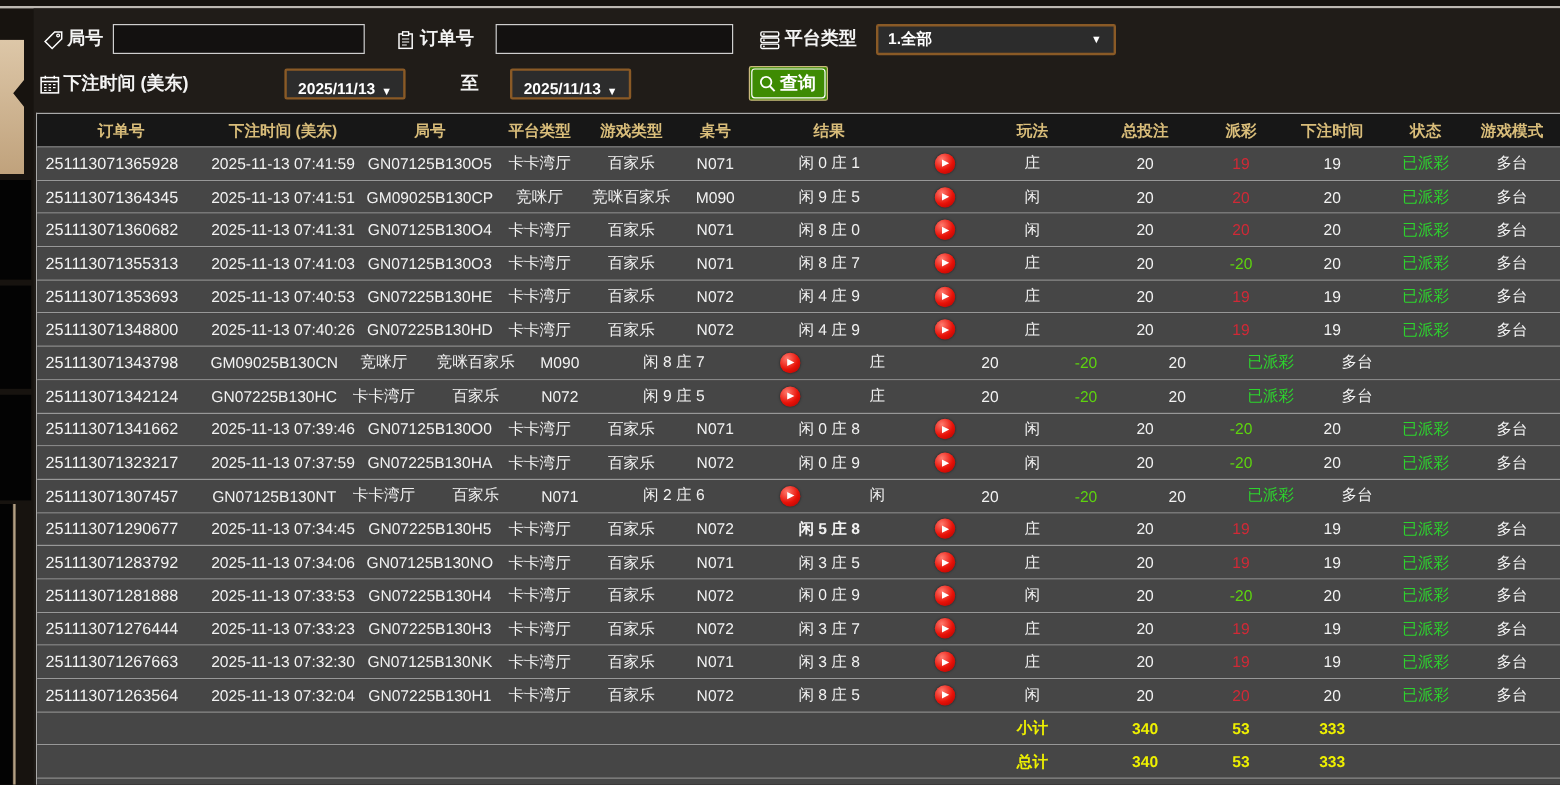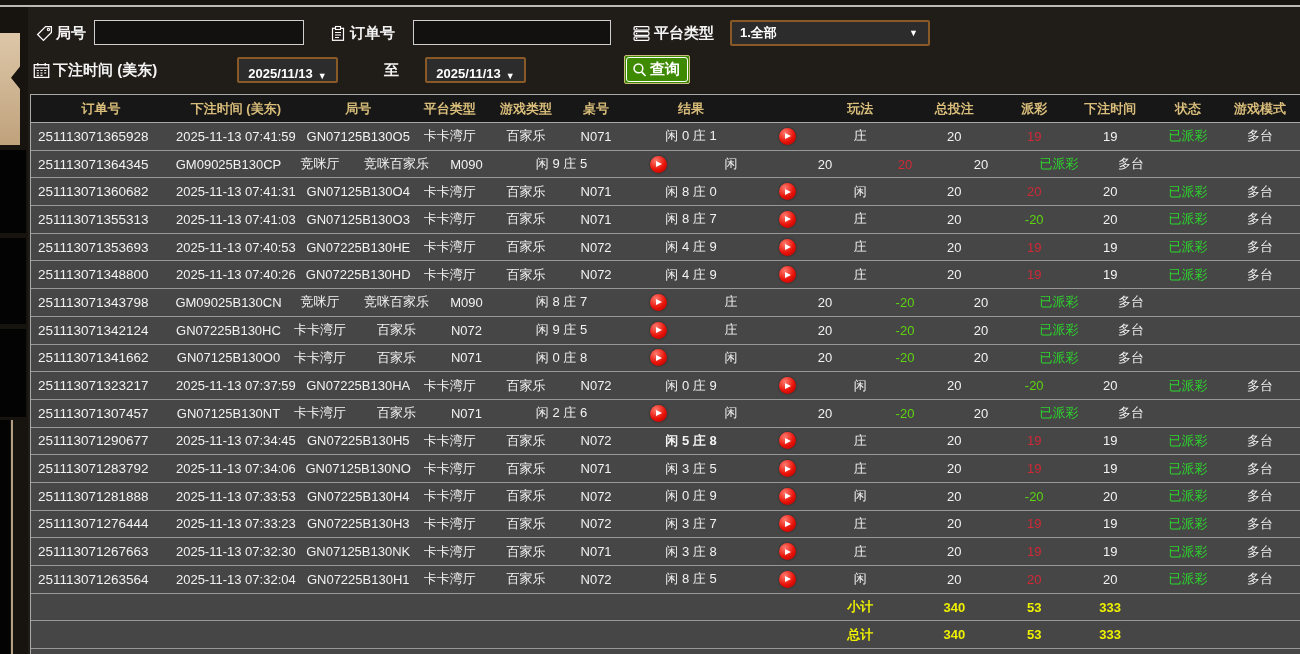--- a/index.html
+++ b/index.html
@@ -187,20 +187,21 @@
         </div>
         <div class="cell" style="width: 88px;">庄</div>
         <div class="cell" style="width: 100px;">20</div>
         <div class="cell pos" style="width: 60px;">19</div>
         <div class="cell" style="width: 92px;">19</div>
         <div class="cell ok" style="width: 64px;">已派彩</div>
         <div class="cell" style="width: 80px;">多台</div>
       </div>
       <div class="row">
         <div class="cell al" style="width: 140px;">251113071364345</div>
+        <div class="cell" style="width: 130px;">2025-11-13 07:41:51</div>
         <div class="cell" style="width: 115px;">GM09025B130CP</div>
         <div class="cell" style="width: 68px;">竞咪厅</div>
         <div class="cell" style="width: 85px;">竞咪百家乐</div>
         <div class="cell" style="width: 55px;">M090</div>
         <div class="cell" style="width: 135px;">闲 9 庄 5</div>
         <div class="cell" style="width: 58px;">
           <span class="play">
             <span class="tri"></span>
           </span>
         </div>
@@ -324,20 +325,21 @@
         </div>
         <div class="cell" style="width: 88px;">庄</div>
         <div class="cell" style="width: 100px;">20</div>
         <div class="cell neg" style="width: 60px;">-20</div>
         <div class="cell" style="width: 92px;">20</div>
         <div class="cell ok" style="width: 64px;">已派彩</div>
         <div class="cell" style="width: 80px;">多台</div>
       </div>
       <div class="row">
         <div class="cell al" style="width: 140px;">251113071341662</div>
+        <div class="cell" style="width: 130px;">2025-11-13 07:39:46</div>
         <div class="cell" style="width: 115px;">GN07125B130O0</div>
         <div class="cell" style="width: 68px;">卡卡湾厅</div>
         <div class="cell" style="width: 85px;">百家乐</div>
         <div class="cell" style="width: 55px;">N071</div>
         <div class="cell" style="width: 135px;">闲 0 庄 8</div>
         <div class="cell" style="width: 58px;">
           <span class="play">
             <span class="tri"></span>
           </span>
         </div>

